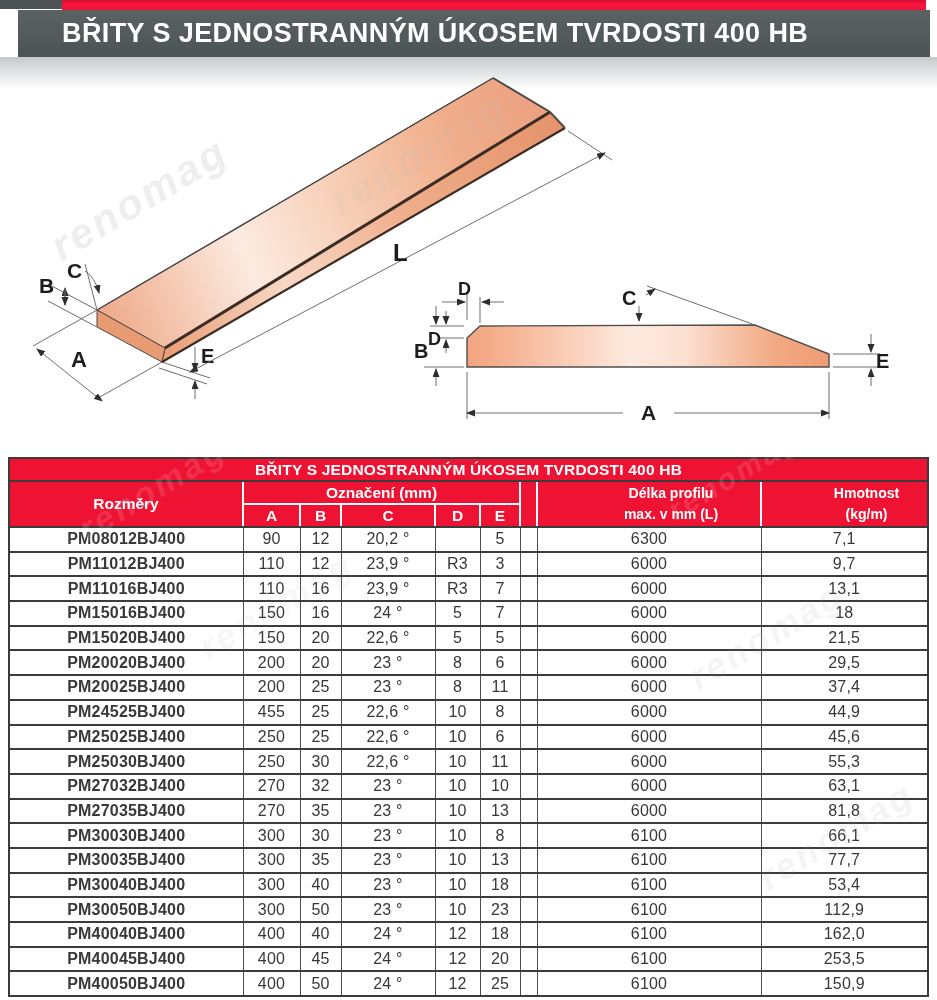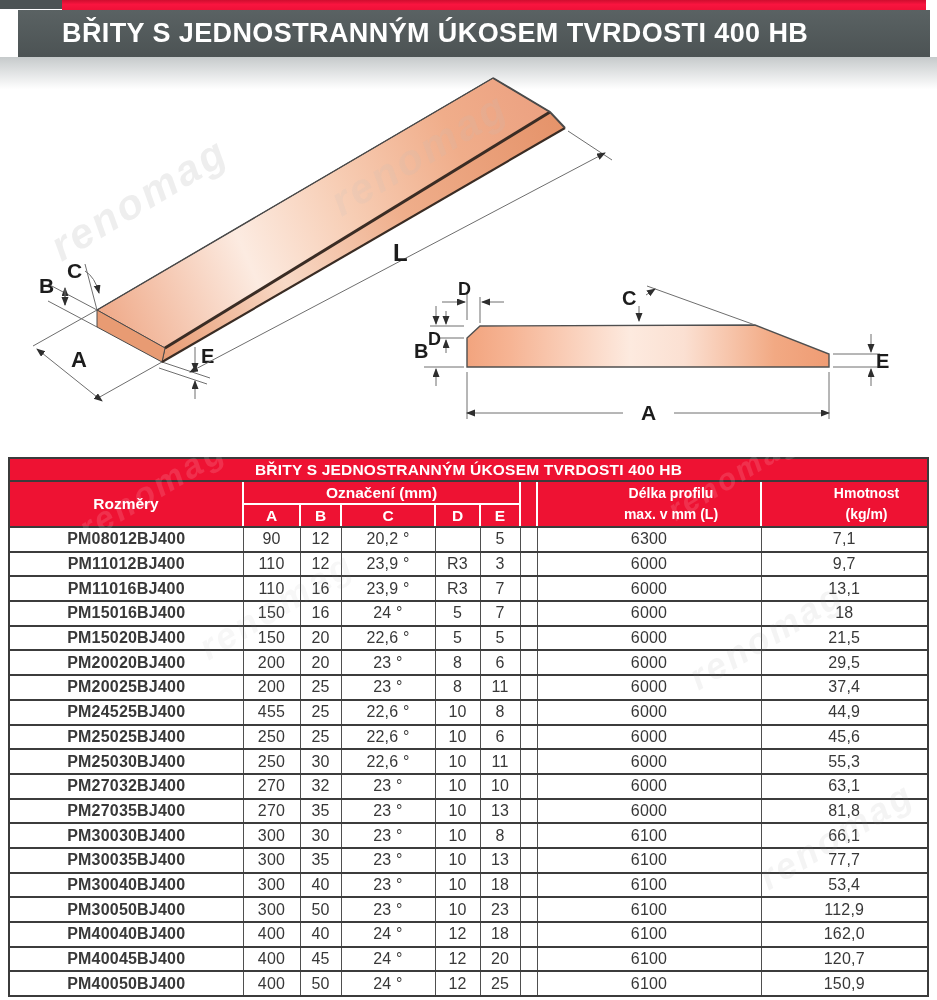--- a/index.html
+++ b/index.html
@@ -410,21 +410,21 @@
           </tr>
           <tr>
             <td>PM40045BJ400</td>
             <td>400</td>
             <td>45</td>
             <td>24 °</td>
             <td>12</td>
             <td>20</td>
             <td></td>
             <td>6100</td>
-            <td>120,7</td>
+            <td>253,5</td>
           </tr>
           <tr>
             <td>PM40050BJ400</td>
             <td>400</td>
             <td>50</td>
             <td>24 °</td>
             <td>12</td>
             <td>25</td>
             <td></td>
             <td>6100</td>

